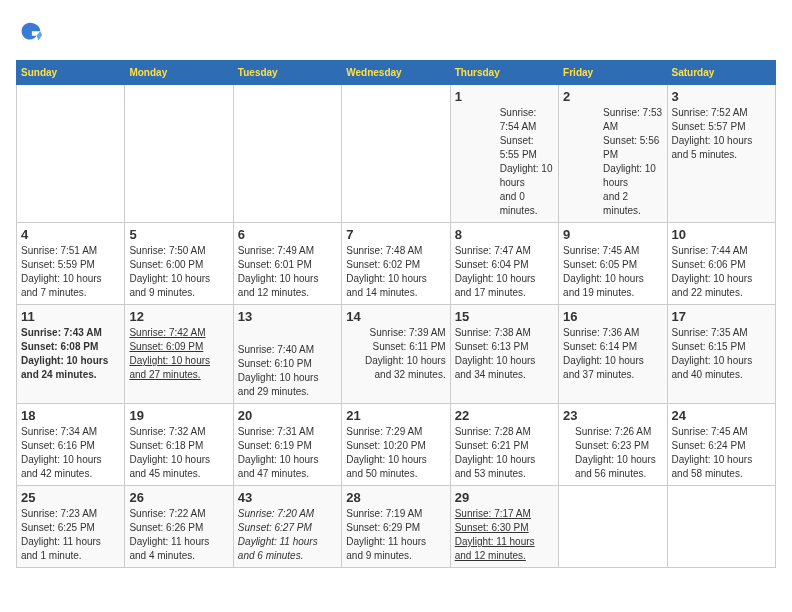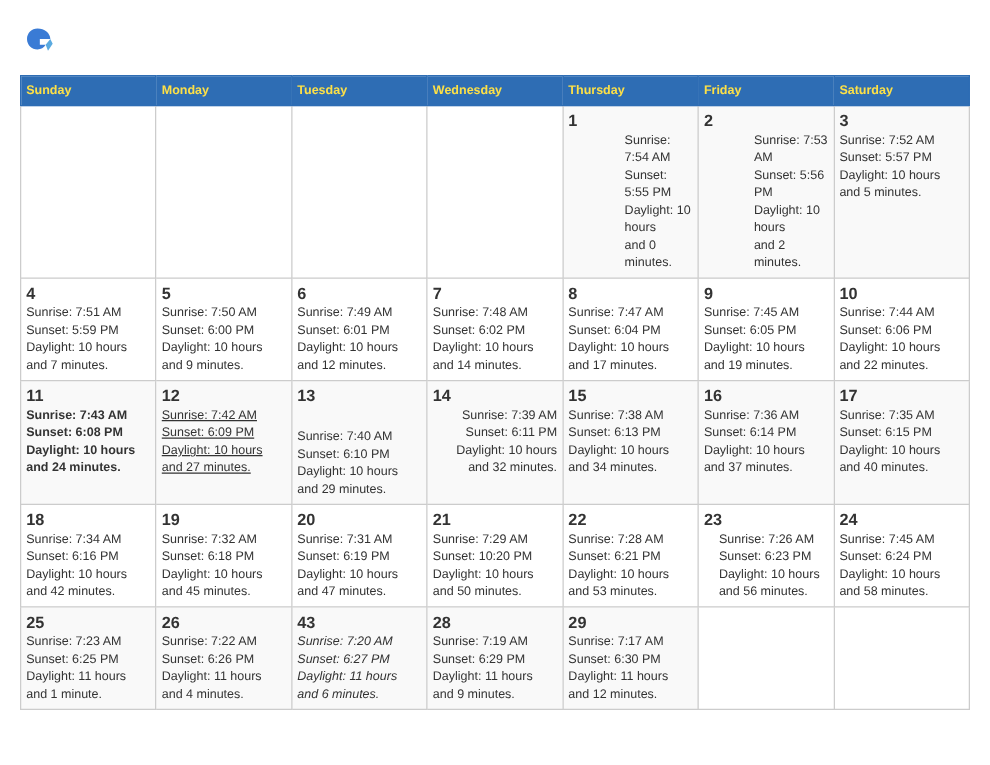--- a/index.html
+++ b/index.html
@@ -333,21 +333,21 @@
         </td>
         <td>
           <span class="day-num">28</span>
           <div class="day-info" style="white-space: pre-line;">Sunrise: 7:19 AM
 Sunset: 6:29 PM
 Daylight: 11 hours
 and 9 minutes.</div>
         </td>
         <td>
           <span class="day-num">29</span>
-          <div class="day-info" style="white-space: pre-line;">Sunrise: 7:17 AM
+          <div class="day-info" style="white-space: pre-line; text-decoration: underline;">Sunrise: 7:17 AM
 Sunset: 6:30 PM
 Daylight: 11 hours
 and 12 minutes.</div>
         </td>
         <td class="empty-cell"></td>
         <td class="empty-cell"></td>
       </tr>
     </tbody>
 </table>
 

